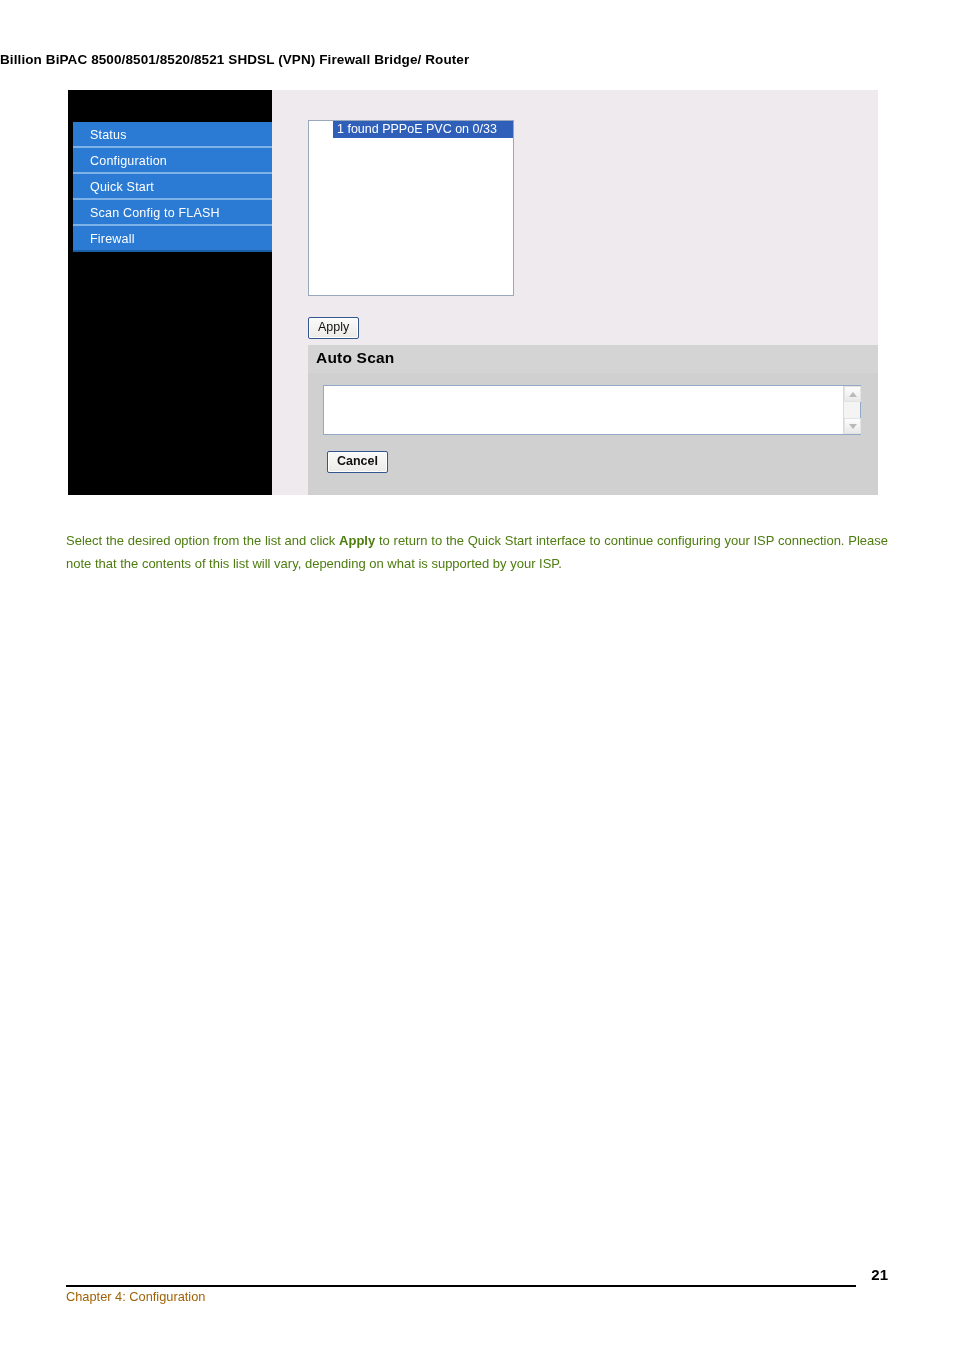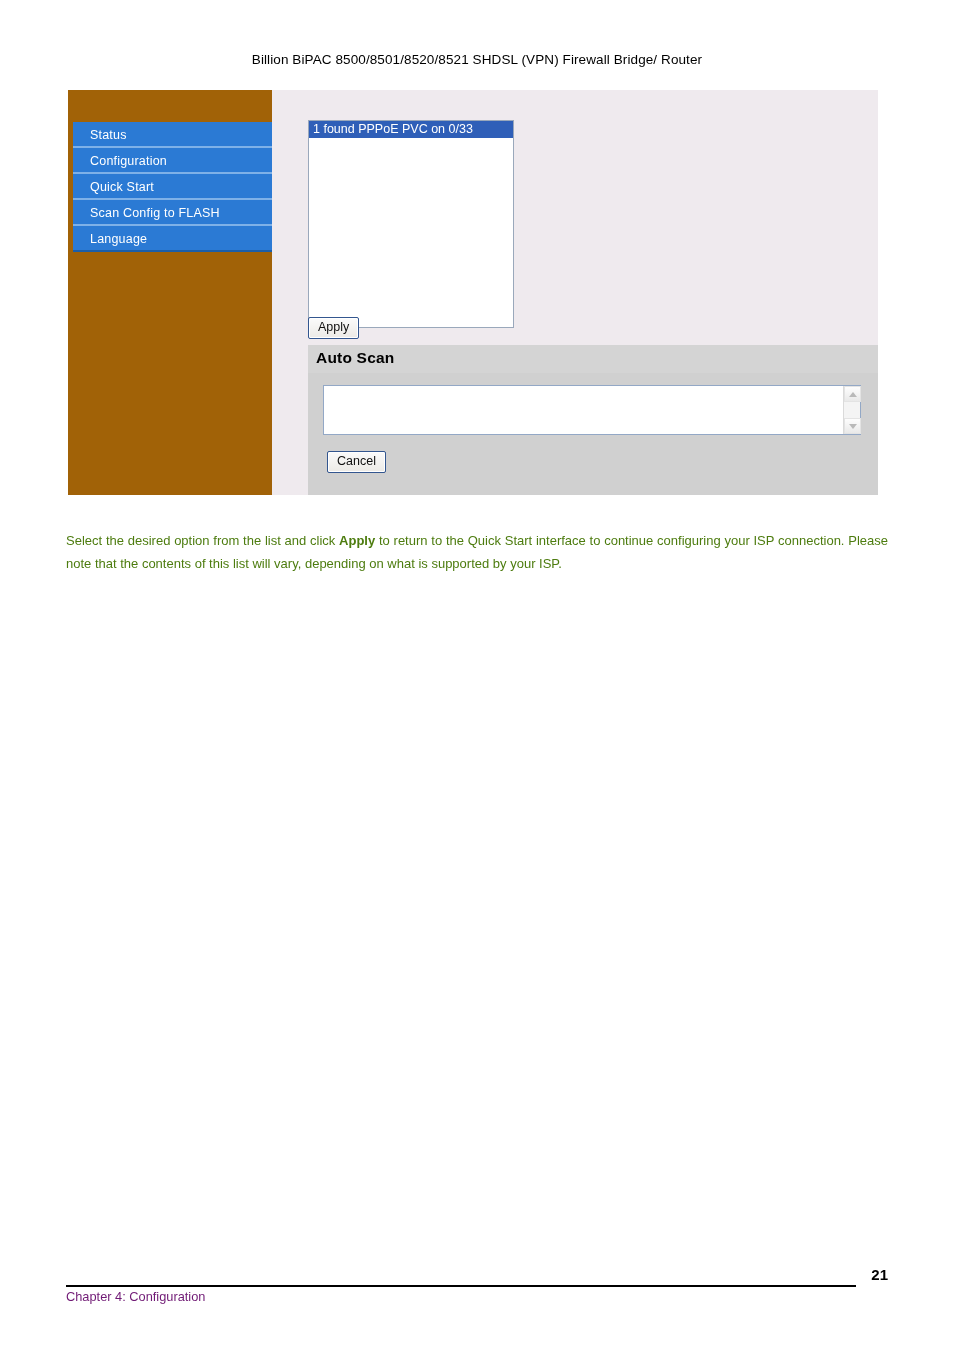--- a/index.html
+++ b/index.html
@@ -15,23 +15,22 @@
     color: #000000;
     overflow: hidden;
   }
 
   
   .doc-header {
     position: absolute;
     left: 0;
     top: 52px;
     width: 954px;
-    text-align: center;
     font-size: 13.5px;
-    font-weight: normal;
+    font-weight: bold;
     letter-spacing: 0.1px;
     color: #000;
   }
 
   
   .screenshot {
     position: absolute;
     left: 68px;
     top: 90px;
     width: 810px;
@@ -40,21 +39,21 @@
     display: block;
   }
 
   
   .side-col {
     position: absolute;
     left: 0;
     top: 0;
     width: 204px;
     height: 405px;
-    background: #a16207;
+    background: #000000;
   }
   .menu {
     position: absolute;
     left: 5px;
     top: 32px;
     width: 199px;
   }
   .menu-item {
     height: 26px;
     line-height: 26px;
@@ -79,25 +78,26 @@
     height: 405px;
     background: #efeaee;
   }
 
   
   .listbox {
     position: absolute;
     left: 36px;
     top: 30px;
     width: 206px;
-    height: 208px;
+    height: 176px;
     background: #ffffff;
     border: 1px solid #9aa8bb;
     box-sizing: border-box;
     overflow: hidden;
+    padding-left: 24px;
   }
   .listbox-option {
     background: #2f5fb8;
     color: #ffffff;
     font-size: 12.5px;
     line-height: 17px;
     height: 17px;
     padding-left: 4px;
     white-space: nowrap;
   }
@@ -198,20 +198,21 @@
     border-bottom: 5px solid #b9b9b9;
   }
   .sb-down::after {
     top: 5px;
     border-top: 5px solid #b9b9b9;
   }
   .cancel-btn {
     position: absolute;
     left: 19px;
     top: 78px;
+    font-weight: bold;
   }
 
   
   .body-text {
     position: absolute;
     left: 66px;
     top: 516px;
     width: 822px;
     font-size: 13px;
     line-height: 23px;
@@ -240,37 +241,37 @@
     top: 17px;
     width: 790px;
     height: 2px;
     background: #000;
   }
   .footer-label {
     position: absolute;
     left: 0;
     top: 21px;
     font-size: 12.8px;
-    color: #701a75;
+    color: #a16207;
   }
 </style>
 </head>
 <body>
 
 <div class="doc-header">Billion BiPAC 8500/8501/8520/8521 SHDSL (VPN) Firewall Bridge/ Router</div>
 
 <div class="screenshot">
 
   <div class="side-col">
     <div class="menu">
       <div class="menu-item">Status</div>
       <div class="menu-item">Configuration</div>
       <div class="menu-item">Quick Start</div>
       <div class="menu-item">Scan Config to FLASH</div>
-      <div class="menu-item">Language</div>
+      <div class="menu-item">Firewall</div>
     </div>
   </div>
 
   <div class="content-col">
 
     <div class="listbox">
       <div class="listbox-option">1 found PPPoE PVC on 0/33</div>
     </div>
 
     <div class="btn apply-btn">Apply</div>

